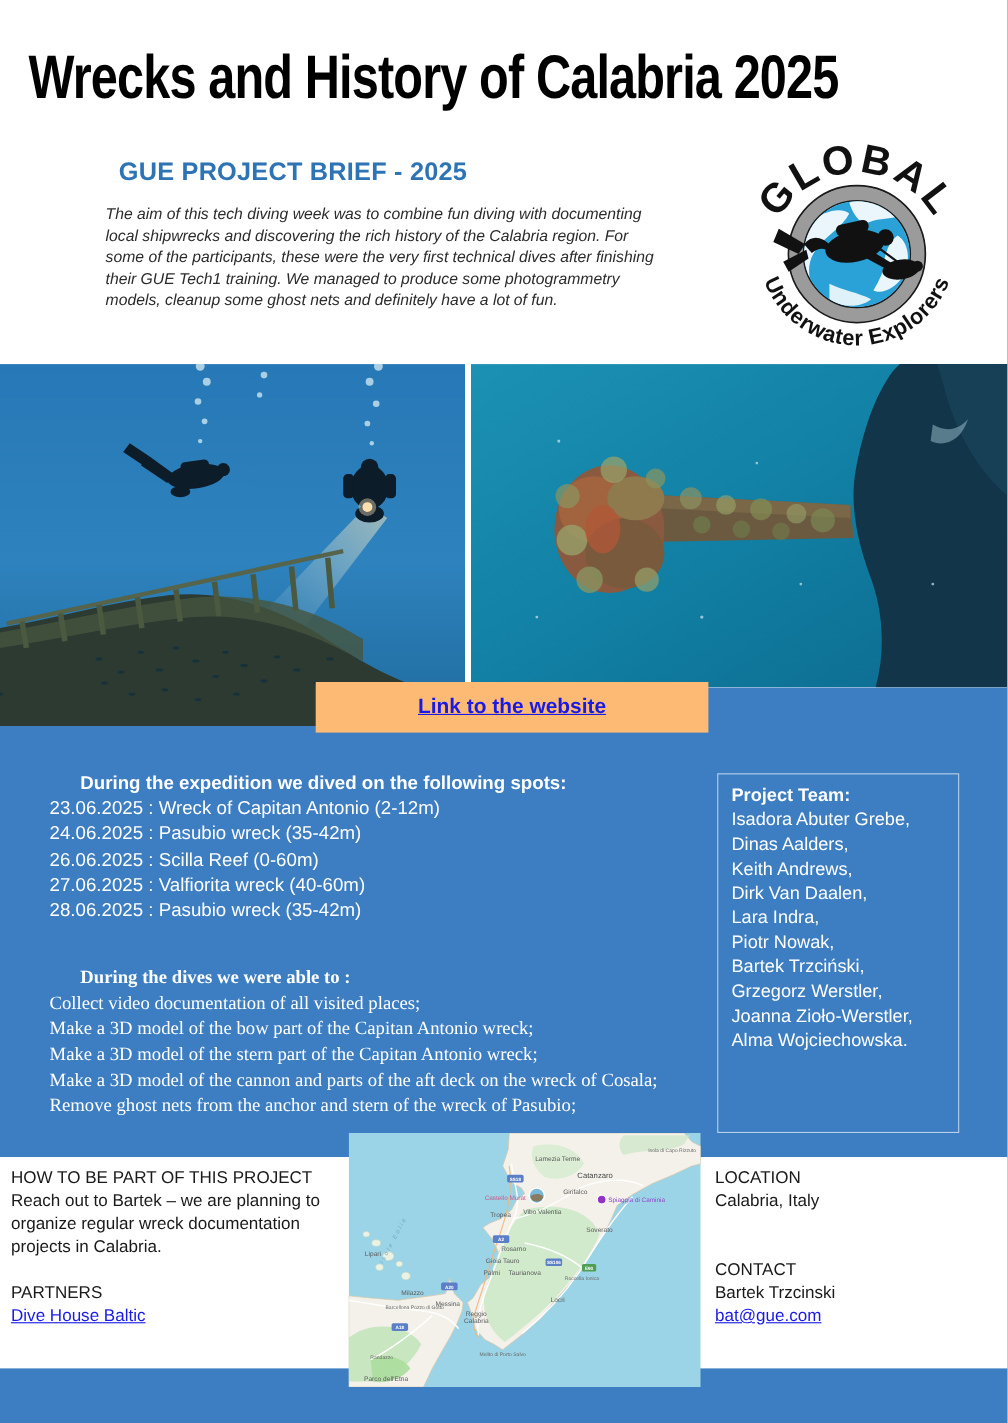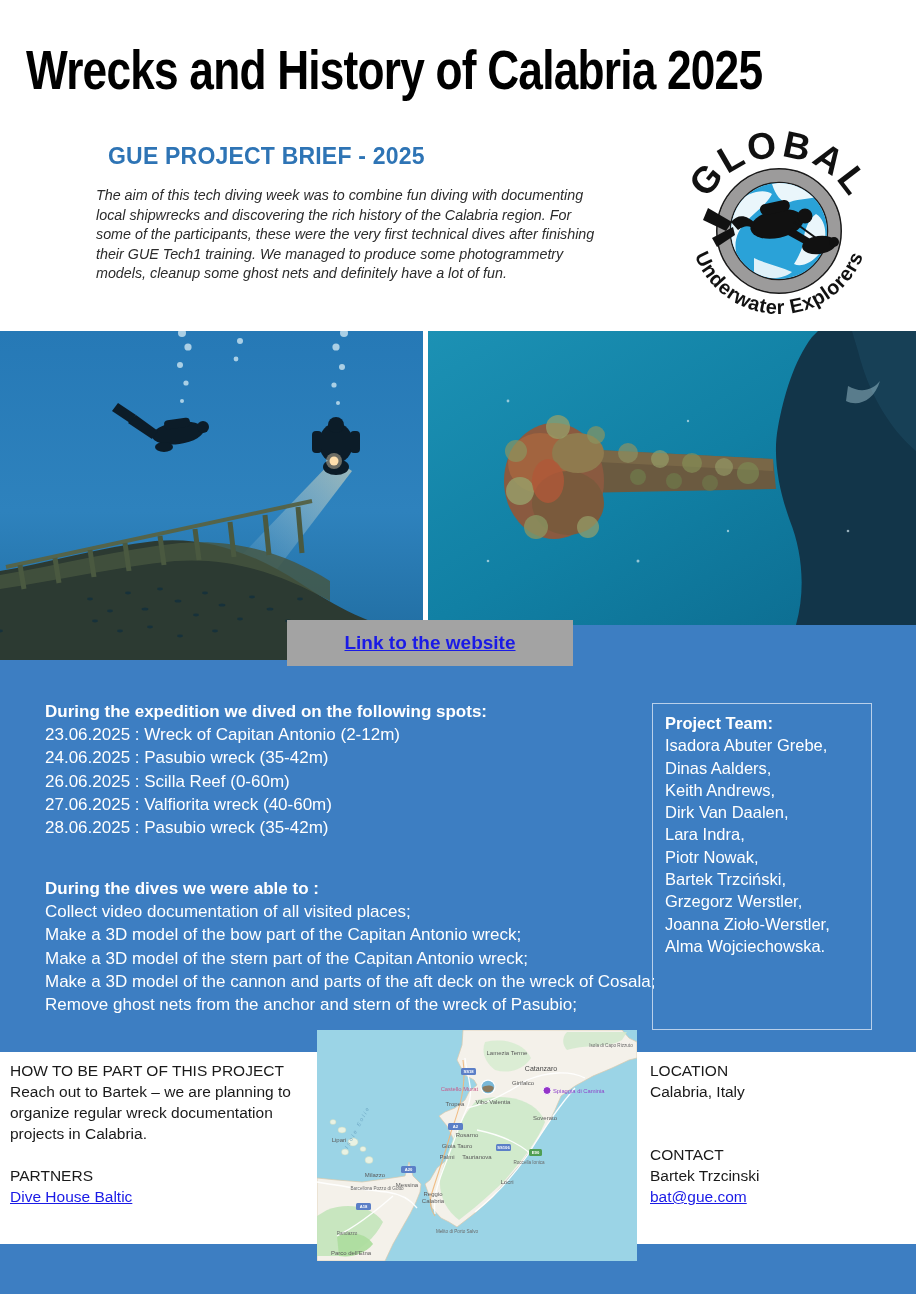--- a/index.html
+++ b/index.html
@@ -26,31 +26,31 @@
     font-style:italic;font-size:14.3px;line-height:19.5px;color:#2b2b2b;
   }
 
   
   .blue-main{left:0;top:625px;width:916px;height:427px;background:#3d7ec2;z-index:1;}
   .photo{z-index:2;overflow:hidden;}
   .photo-left{left:0;top:331px;width:423px;height:329px;}
   .photo-right{left:428px;top:331px;width:488px;height:294px;}
   .photo-gap{left:423px;top:331px;width:5px;height:294px;background:#fff;z-index:2;}
   .link-box{
-    left:287px;top:620px;width:286px;height:46px;background:#a3a3a3;z-index:3;
+    left:287px;top:620px;width:357px;height:46px;background:#fdba74;z-index:3;
     display:flex;align-items:center;justify-content:center;
   }
   .link-box a{font-size:19px;font-weight:bold;}
   a{color:#1a1ae6;text-decoration:underline;}
 
   
   .blue-text{color:#fff;font-size:17px;line-height:23.2px;z-index:2;}
   .spots-block{left:45px;top:700px;width:600px;}
-  .ach-block{left:45px;top:877px;width:640px;}
-  .blue-text .hd{font-weight:bold;}
+  .ach-block{left:45px;top:877px;width:640px;font-family:Liberation Serif, serif;}
+  .blue-text .hd{font-weight:bold;margin-left:28px;}
   .team-box{
     left:652px;top:703px;width:220px;height:327px;z-index:2;
     border:1px solid #b9d0ea;color:#fff;font-size:16.5px;line-height:22.3px;
     padding:8px 12px;box-sizing:border-box;
   }
   .team-box .hd{font-weight:bold;}
 
   
   .footer-white{left:0;top:1052px;width:916px;height:192px;background:#fff;z-index:1;}
   .foot-col{z-index:2;font-size:15.5px;line-height:21px;color:#1a1a1a;}

